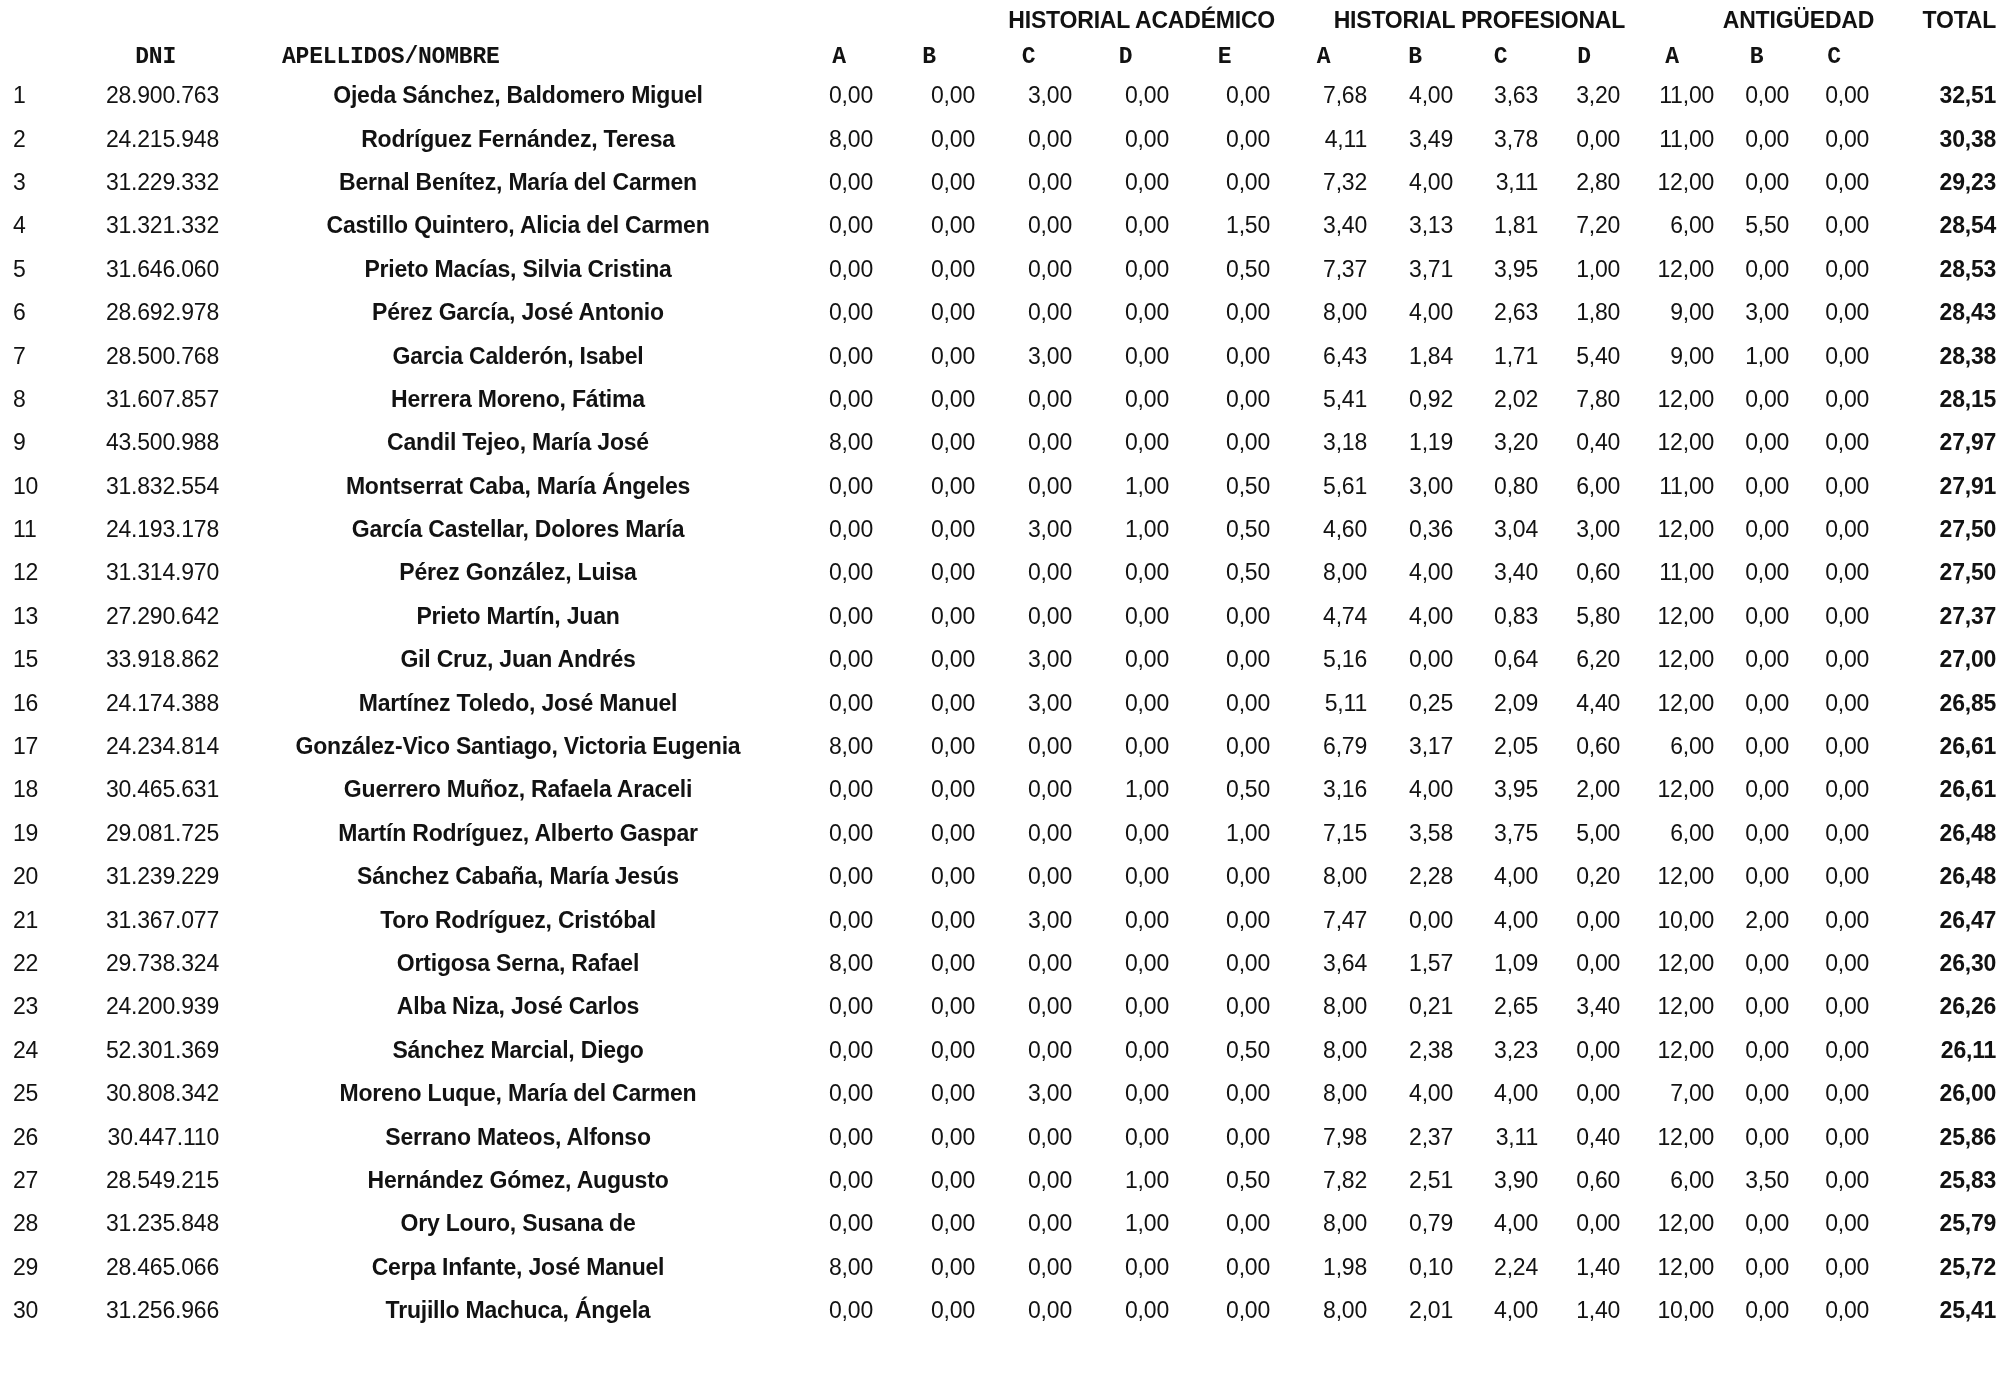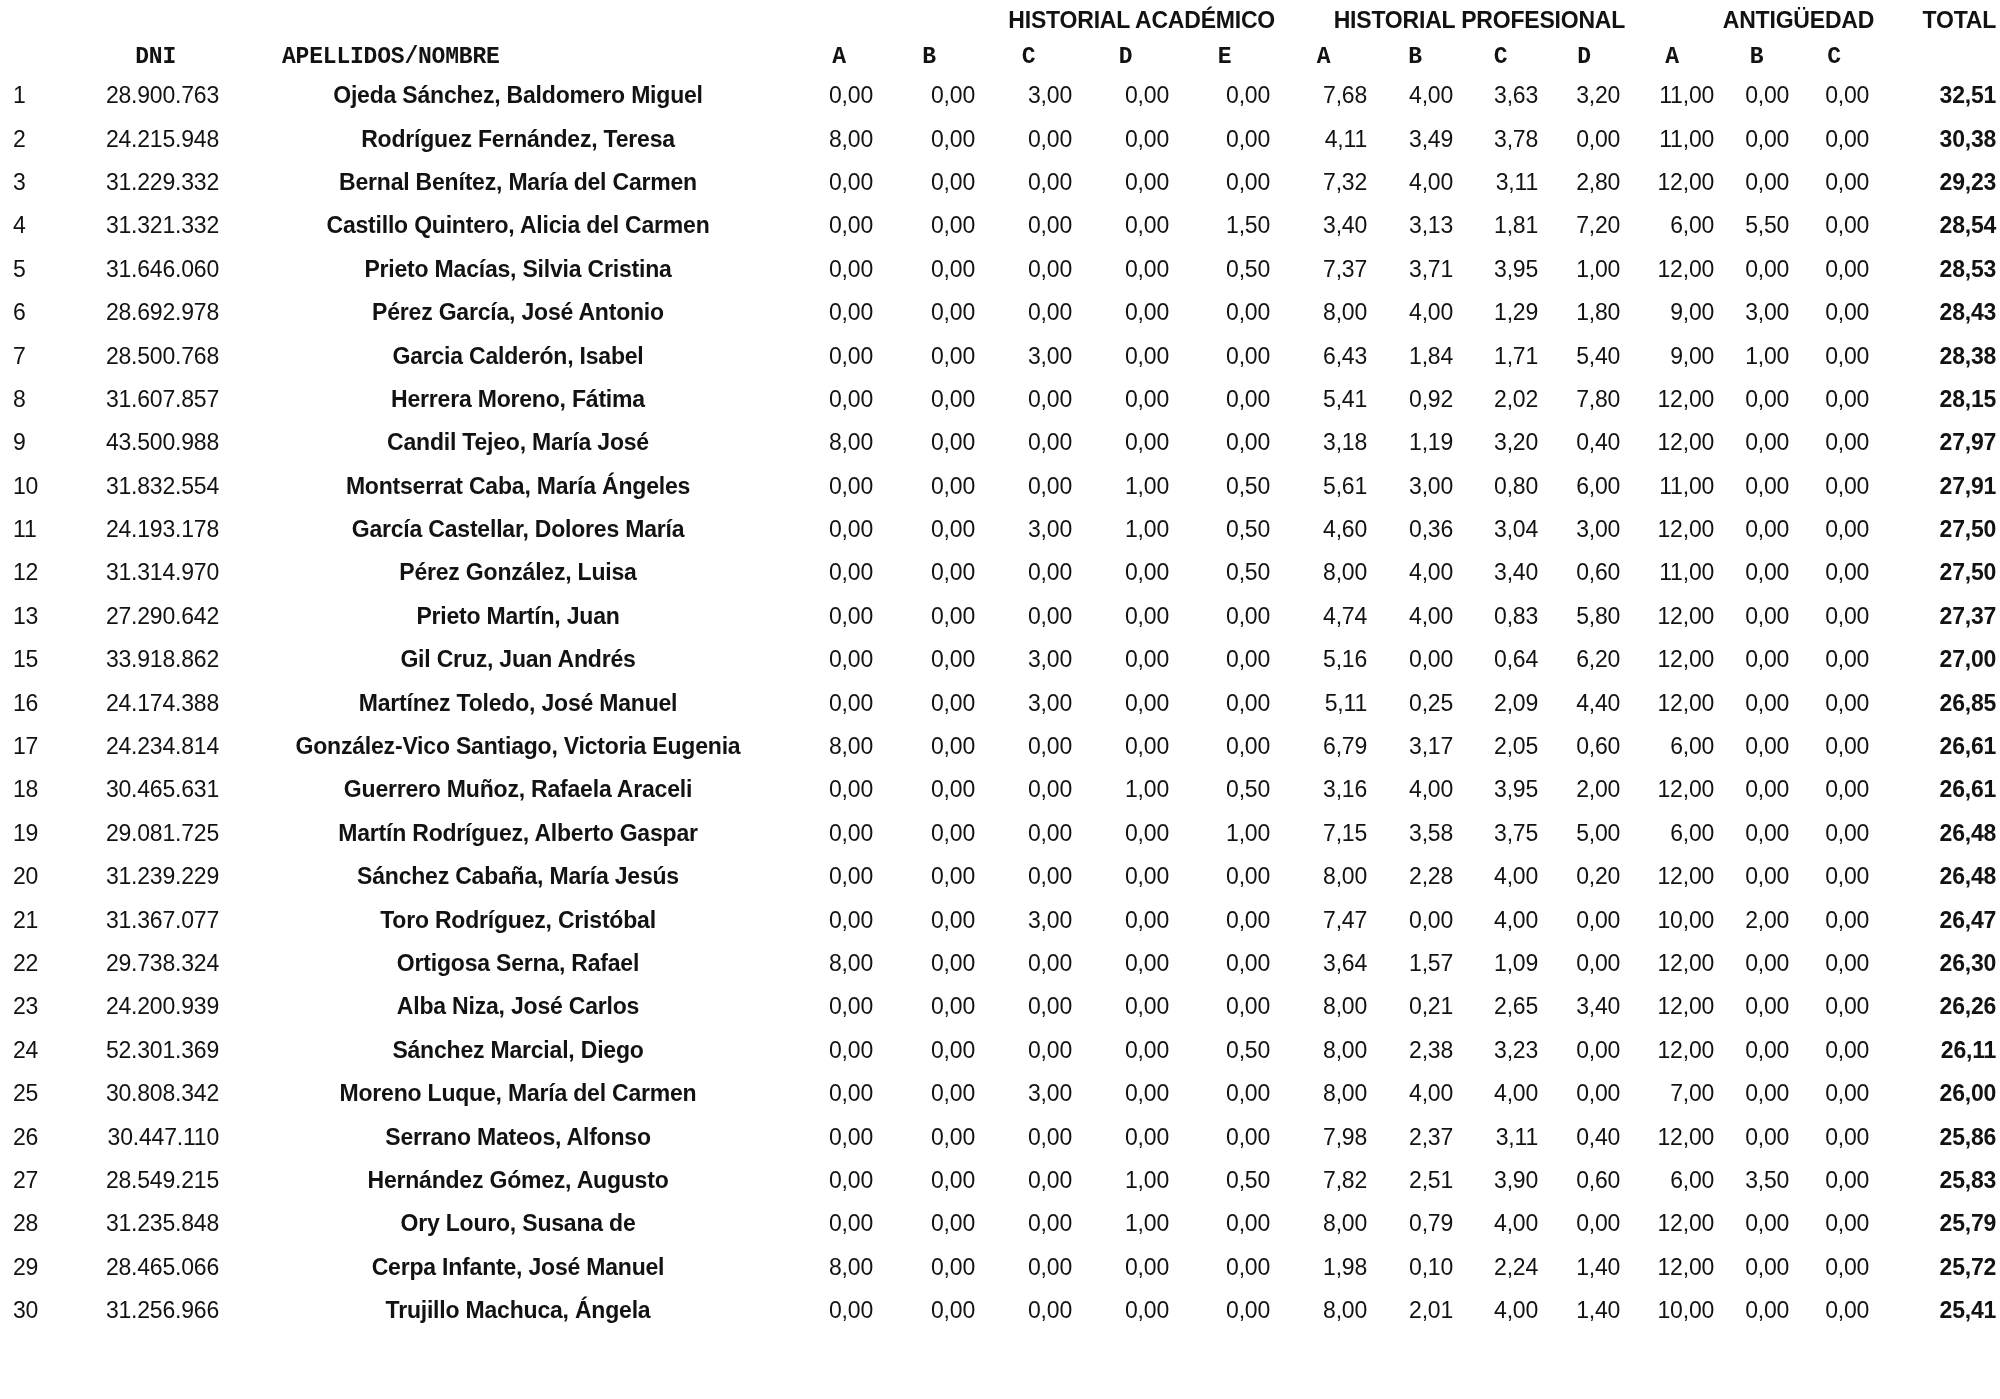--- a/index.html
+++ b/index.html
@@ -189,21 +189,21 @@
         <td class="c-num">6</td>
         <td class="c-dni">28.692.978</td>
         <td class="c-name">Pérez García, José Antonio</td>
         <td class="c-val">0,00</td>
         <td class="c-val">0,00</td>
         <td class="c-val">0,00</td>
         <td class="c-val">0,00</td>
         <td class="c-val">0,00</td>
         <td class="c-val">8,00</td>
         <td class="c-val">4,00</td>
-        <td class="c-val">1,29</td>
+        <td class="c-val">2,63</td>
         <td class="c-val">1,80</td>
         <td class="c-val">9,00</td>
         <td class="c-val">3,00</td>
         <td class="c-val">0,00</td>
         <td class="c-total">28,43</td>
       </tr>
       <tr>
         <td class="c-num">7</td>
         <td class="c-dni">28.500.768</td>
         <td class="c-name">Garcia Calderón, Isabel</td>

